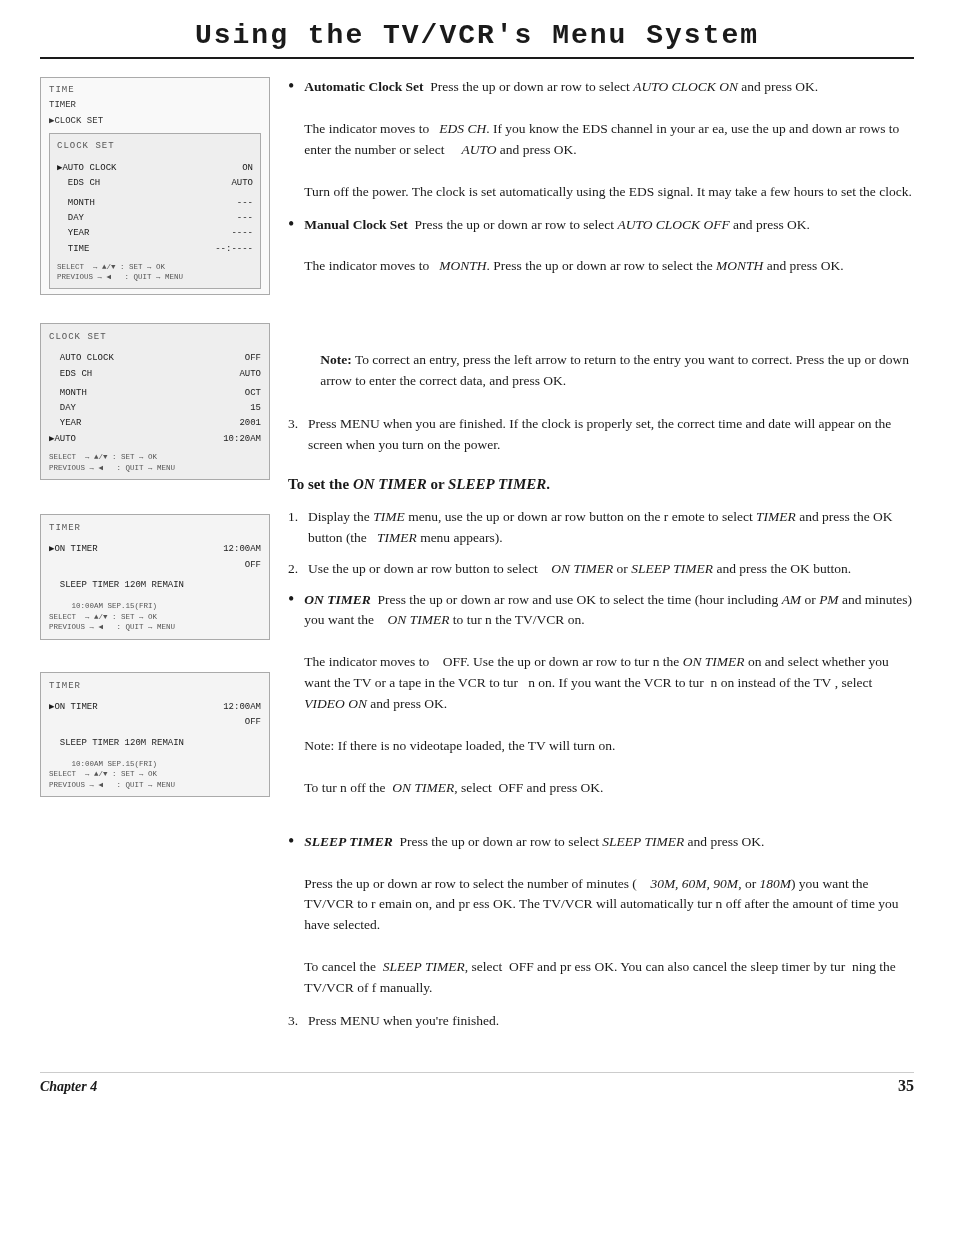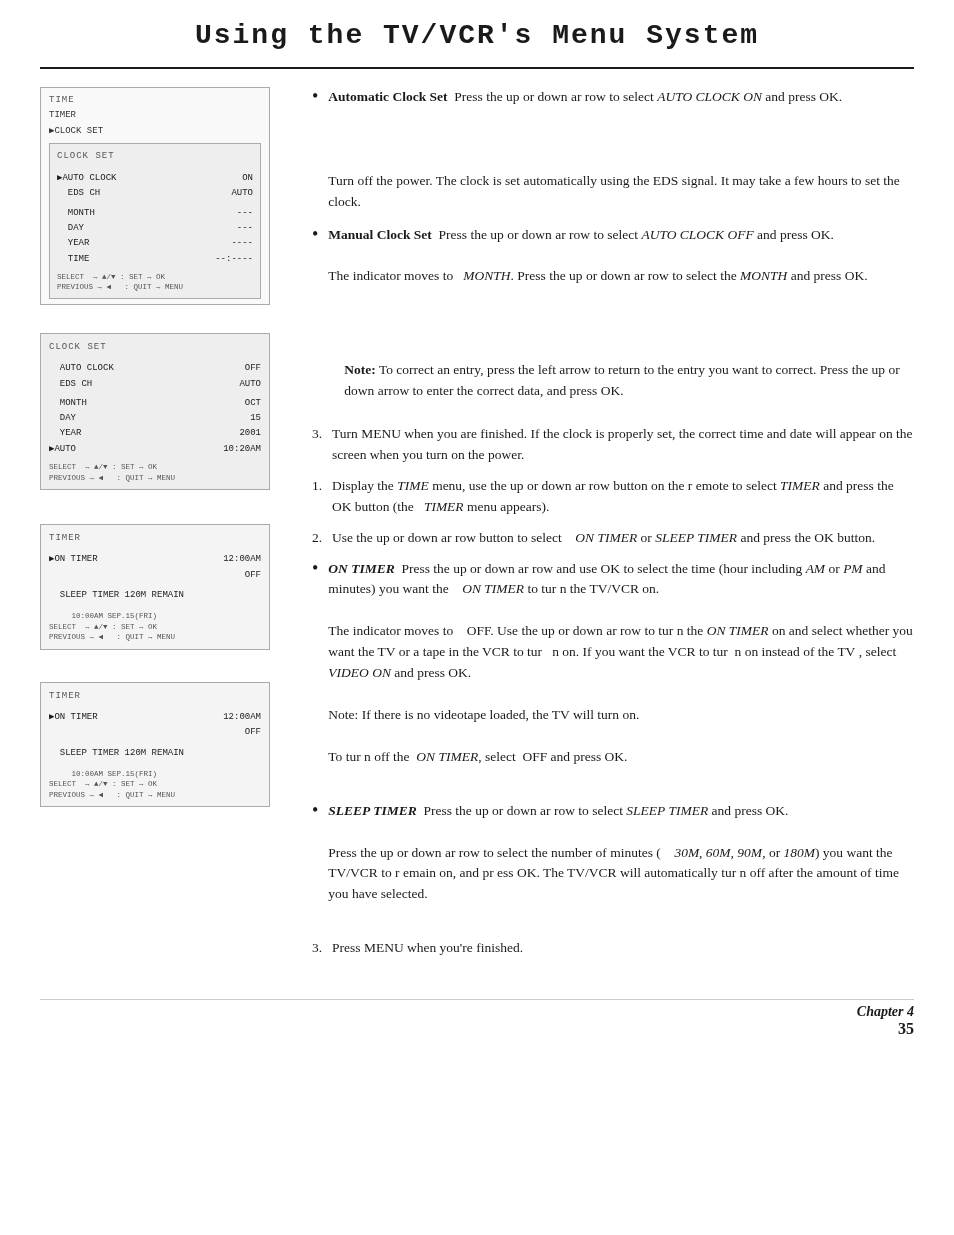--- a/index.html
+++ b/index.html
@@ -17,35 +17,35 @@
       width: 954px;
       min-height: 1235px;
       padding: 20px 40px 40px 40px;
       position: relative;
     }
 
     
     .page-header {
       text-align: center;
       margin-bottom: 8px;
-      padding-bottom: 16px;
+      padding-bottom: 6px;
       border-bottom: 2px solid #1a1a1a;
     }
     .page-title {
       font-family: 'Courier New', Courier, monospace;
       font-size: 28px;
       font-weight: 900;
       letter-spacing: 2px;
       color: #1a1a1a;
     }
 
     
     .main-content {
       display: flex;
-      gap: 36px;
+      gap: 12px;
       margin-top: 18px;
     }
 
     
     .left-column {
       width: 230px;
       flex-shrink: 0;
       display: flex;
       flex-direction: column;
       gap: 16px;
@@ -115,21 +115,20 @@
     }
 
     
     .page-footer {
       display: flex;
       justify-content: space-between;
       align-items: flex-end;
       margin-top: 30px;
       padding-top: 4px;
       border-top: 1px solid #ccc;
-      flex-direction: column;
     }
     .footer-chapter {
       font-style: italic;
       font-weight: bold;
       font-size: 14px;
     }
     .footer-page {
       font-weight: bold;
       font-size: 16px;
       font-family: Liberation Serif, serif;
@@ -282,20 +281,21 @@
 
     </div>
 
     <div class="right-column">
 
       <div class="bullet-item">
         <div class="bullet-dot">•</div>
         <div class="bullet-content">
           <span class="bold-term">Automatic Clock Set</span>&nbsp;&nbsp;<span>Press the up or down ar&nbsp;row to select <em>AUTO CLOCK ON</em> and press OK.</span>
           <br><br>
+          <span>The indicator moves to <em>&nbsp;&nbsp;EDS CH</em>. If you know the EDS channel in your ar&nbsp;ea, use the up and down ar&nbsp;rows to enter the number or select &nbsp;&nbsp;&nbsp;&nbsp;<em>AUTO</em> and press OK.</span>
           <br><br>
           <span>Turn off the power. The clock is set automatically using the EDS signal. It may take a few hours to set the clock.</span>
         </div>
       </div>
 
       <div class="bullet-item">
         <div class="bullet-dot">•</div>
         <div class="bullet-content">
           <span class="bold-term">Manual Clock Set</span>&nbsp;&nbsp;<span>Press the up or down ar&nbsp;row to select <em>AUTO CLOCK OFF</em> and press OK.</span>
           <br><br>
@@ -303,23 +303,26 @@
           <br><br>
           <br><br>
           <div class="note-box">
             <span class="note-label">Note:</span> <span>To correct an entry, press the left arrow to return to the entry you want to correct. Press the up or down arrow to enter the correct data, and press OK.</span>
           </div>
         </div>
       </div>
 
       <div class="numbered-item">
         <div class="num">3.</div>
-        <div class="content">Turn MENU when you are finished. If the clock is properly set, the correct time and date will appear on the screen when you turn on the power.</div>
-      </div>
-
+        <div class="content">Press MENU when you are finished. If the clock is properly set, the correct time and date will appear on the screen when you turn on the power.</div>
+      </div>
+
+      <div class="section-header">
+        <span>To set the <em>ON TIMER</em> or <em>SLEEP TIMER</em>.</span>
+      </div>
 
       <div class="numbered-item" style="margin-bottom:10px;">
         <div class="num">1.</div>
         <div class="content">Display the <em>TIME</em> menu, use the up or down ar&nbsp;row button on the r&nbsp;emote to select <em>TIMER</em> and press the OK button (the &nbsp;&nbsp;<em>TIMER</em> menu appears).</div>
       </div>
 
       <div class="numbered-item" style="margin-bottom:10px;">
         <div class="num">2.</div>
         <div class="content">Use the up or down ar&nbsp;row button to select &nbsp;&nbsp;&nbsp;<em>ON TIMER</em> or <em>SLEEP TIMER</em> and press the OK button.</div>
       </div>
@@ -338,20 +341,21 @@
         </div>
       </div>
 
       <div class="bullet-item">
         <div class="bullet-dot">•</div>
         <div class="bullet-content">
           <span class="bold-term"><em>SLEEP TIMER</em></span>&nbsp;&nbsp;<span>Press the up or down ar&nbsp;row to select <em>SLEEP TIMER</em> and press OK.</span>
           <br><br>
           <span>Press the up or down ar&nbsp;row to select the number of minutes (&nbsp;&nbsp;&nbsp;&nbsp;<em>30M, 60M, 90M</em>, or <em>180M</em>) you want the TV/VCR to r&nbsp;emain on, and pr&nbsp;ess OK. The TV/VCR will automatically tur&nbsp;n off after the amount of time you have selected.</span>
           <br><br>
+          <span>To cancel the &nbsp;<em>SLEEP TIMER</em>, select &nbsp;OFF and pr&nbsp;ess OK. You can also cancel the sleep timer by tur&nbsp;&nbsp;ning the TV/VCR of f manually.</span>
         </div>
       </div>
 
       <div class="numbered-item" style="margin-top:6px;">
         <div class="num">3.</div>
         <div class="content">Press MENU when you're finished.</div>
       </div>
 
     </div>
   </div>

